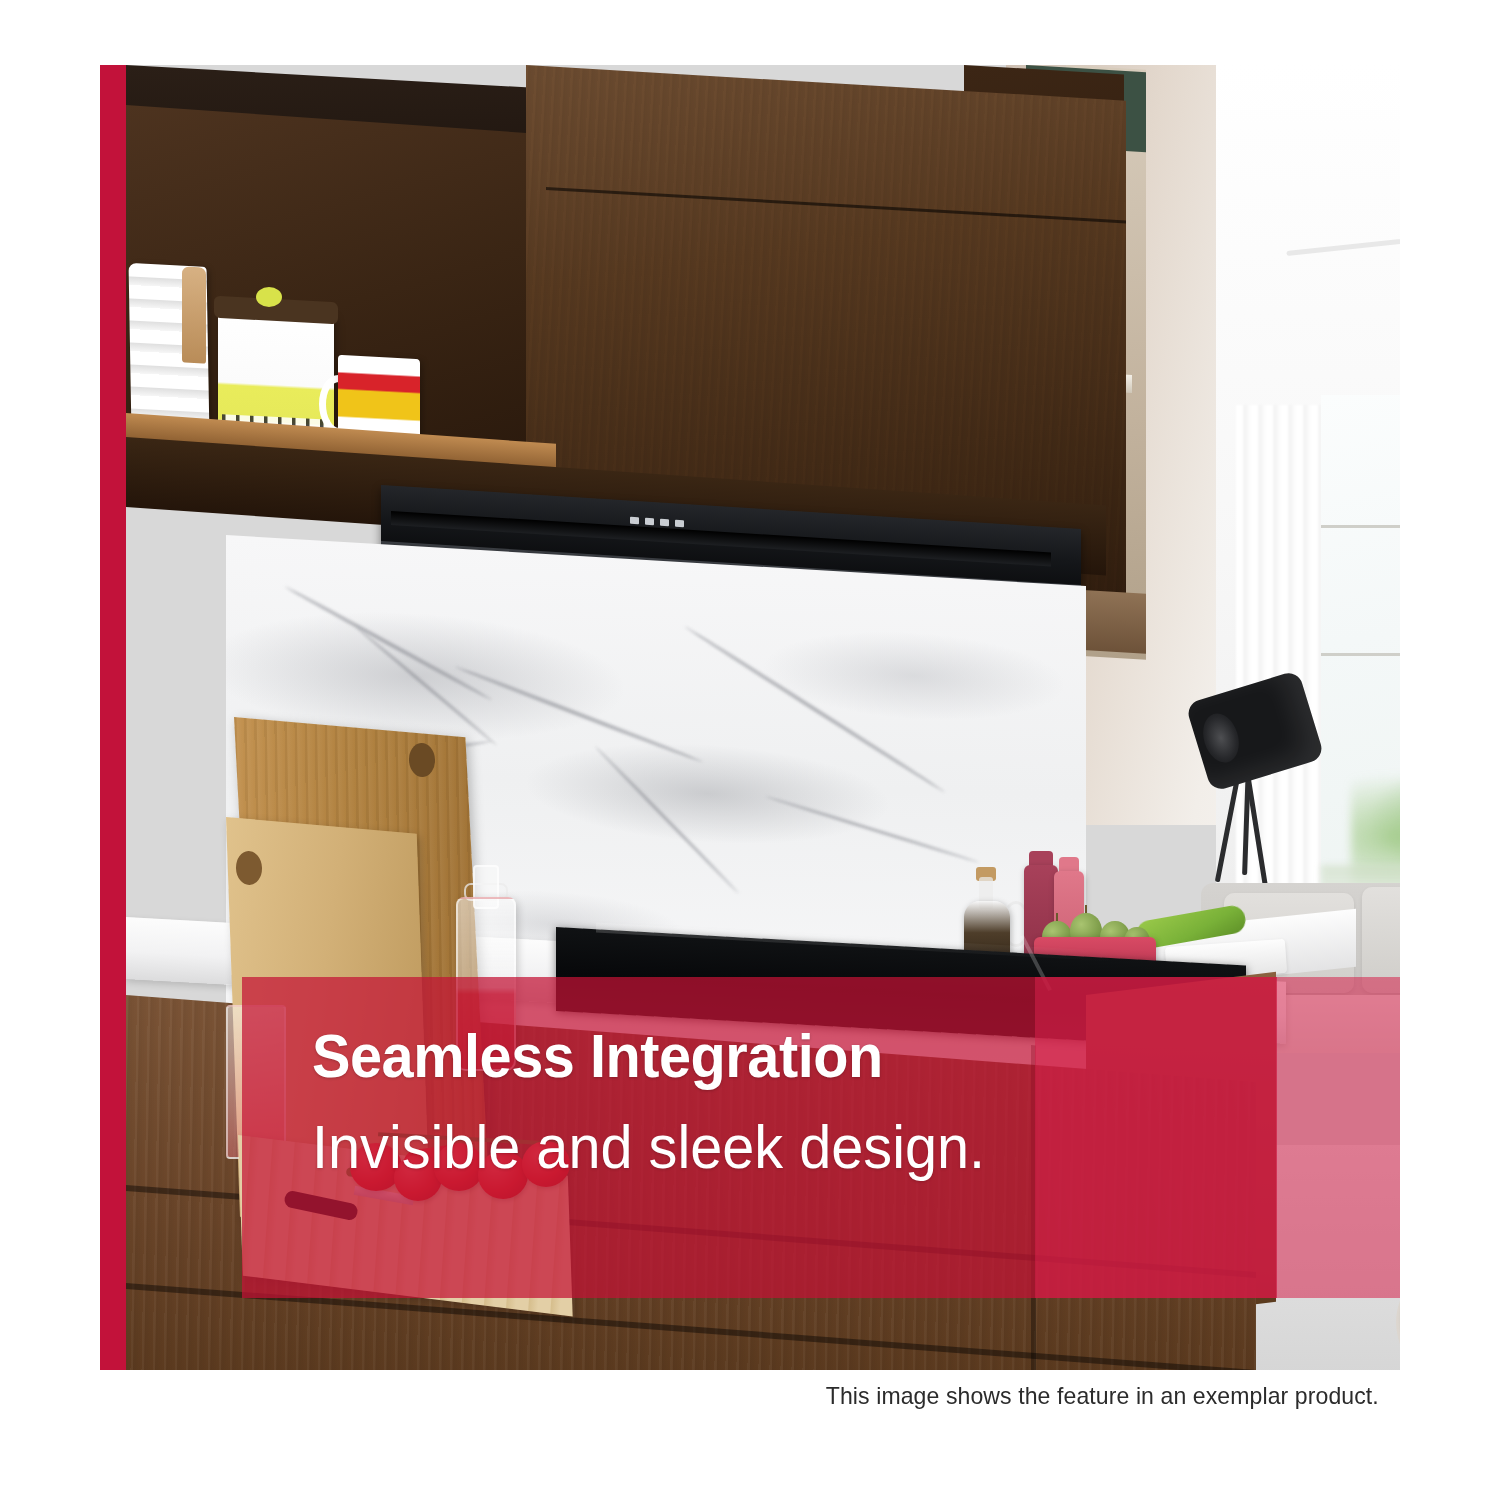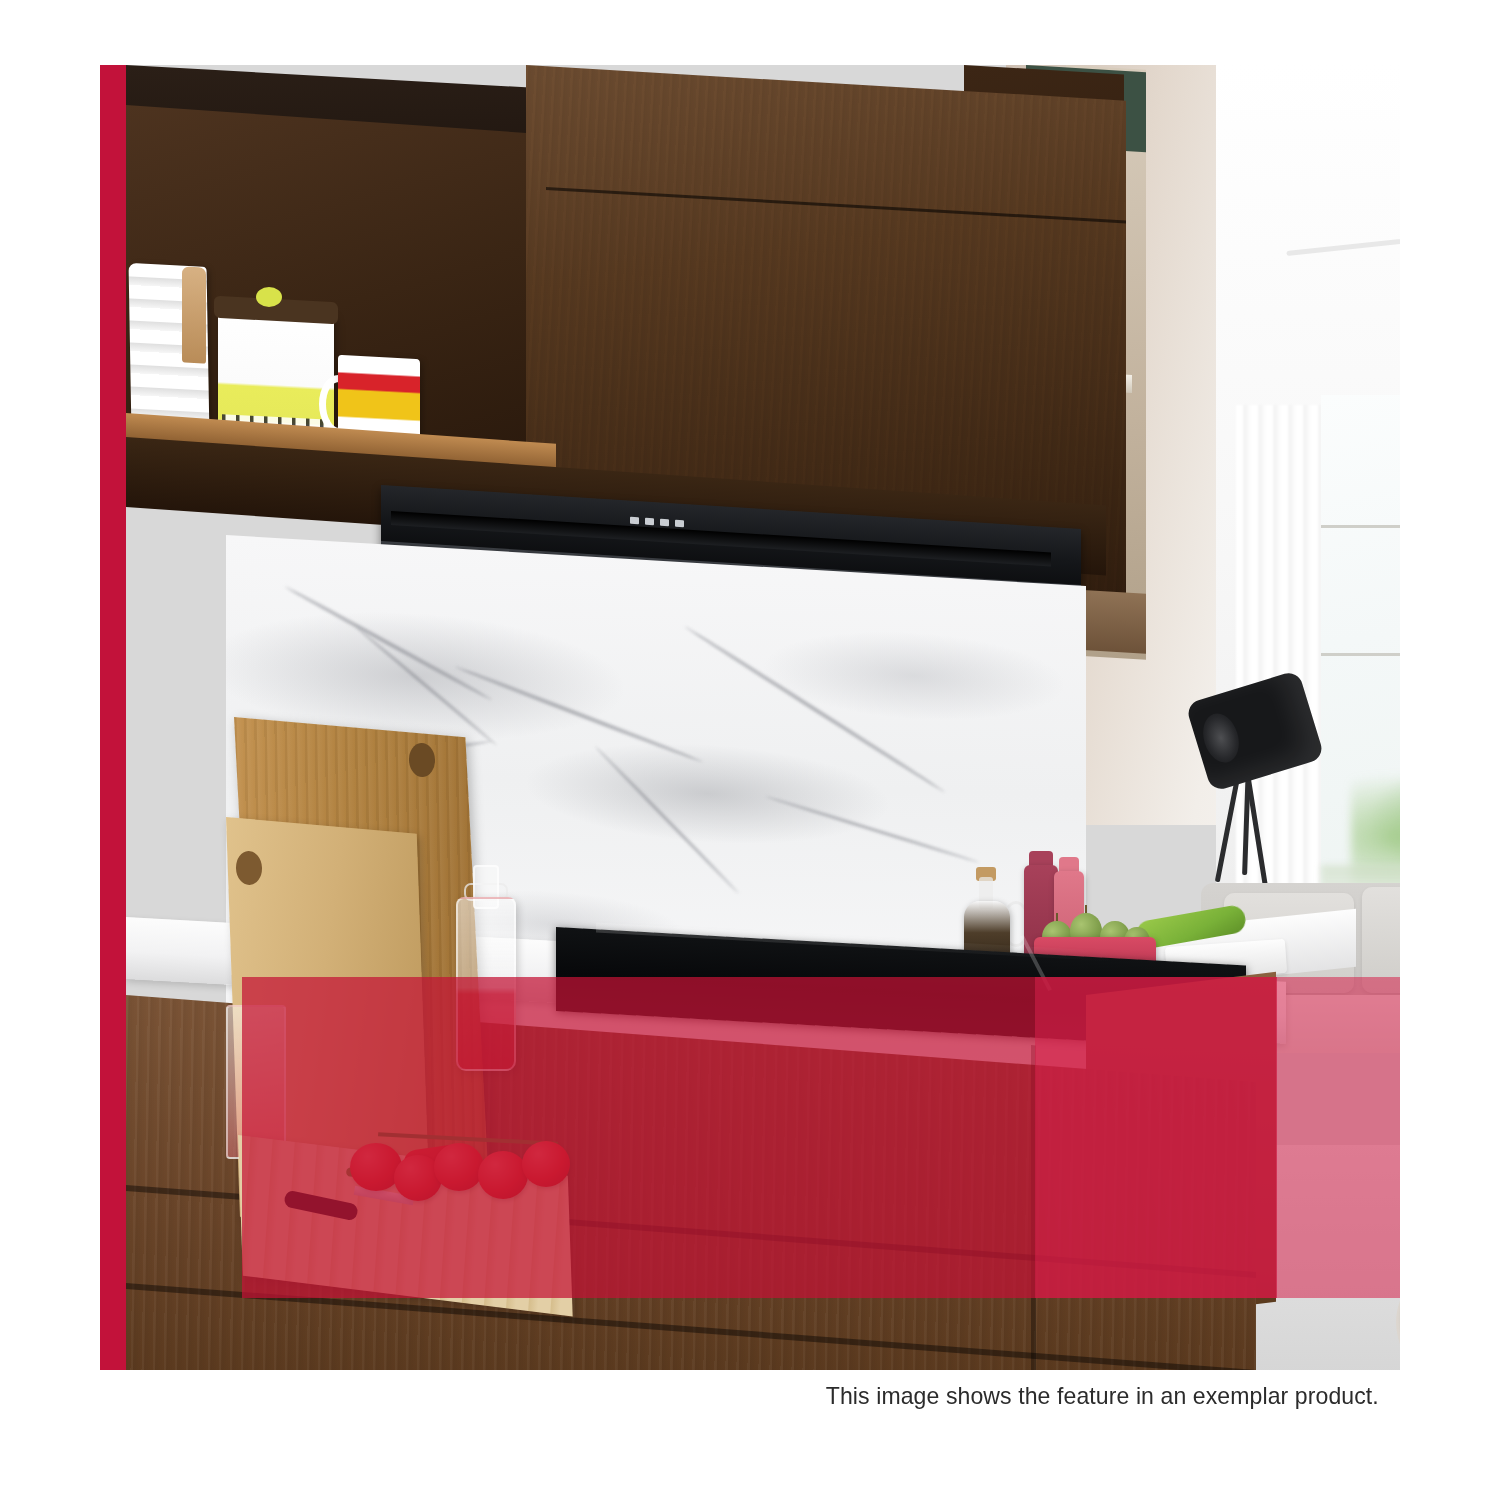--- a/index.html
+++ b/index.html
@@ -584,16 +584,20 @@
     <div class="layer tom t2"></div>
     <div class="layer tom t3"></div>
     <div class="layer tom t4"></div>
     <div class="layer tom t5"></div>
 
   </div>
 
   <div class="overlay-main"></div>
   <div class="overlay-right-tint"></div>
 
+  <div class="overlay-text">
+    <h1 class="ov-title">Seamless Integration</h1>
+    <p class="ov-sub">Invisible and sleek design.</p>
+  </div>
 
   <div class="caption">This image shows the feature in an exemplar product.</div>
 
 </div>
 
 </body></html>

